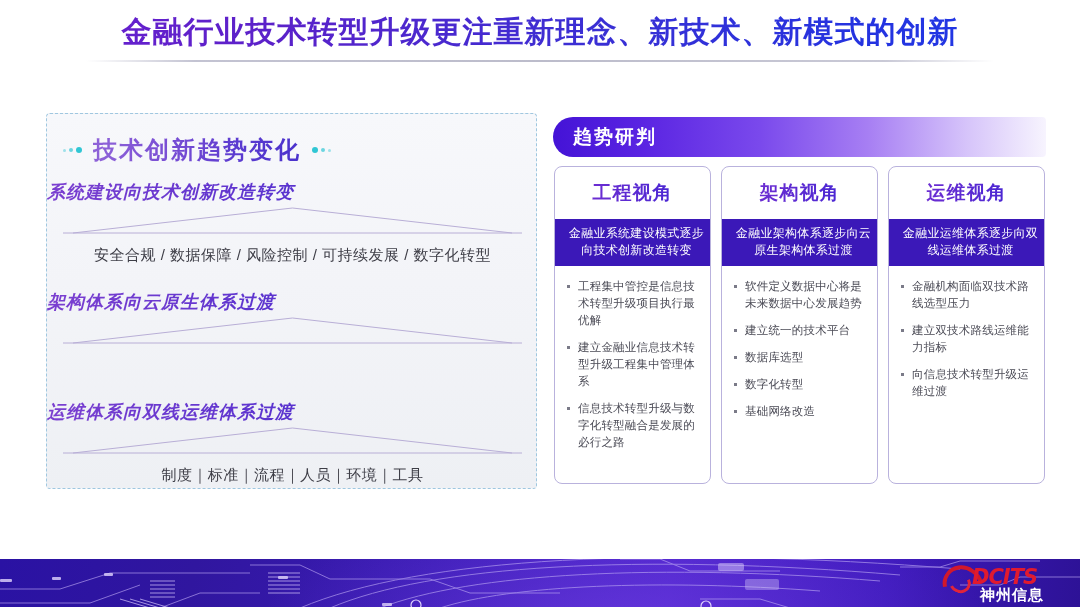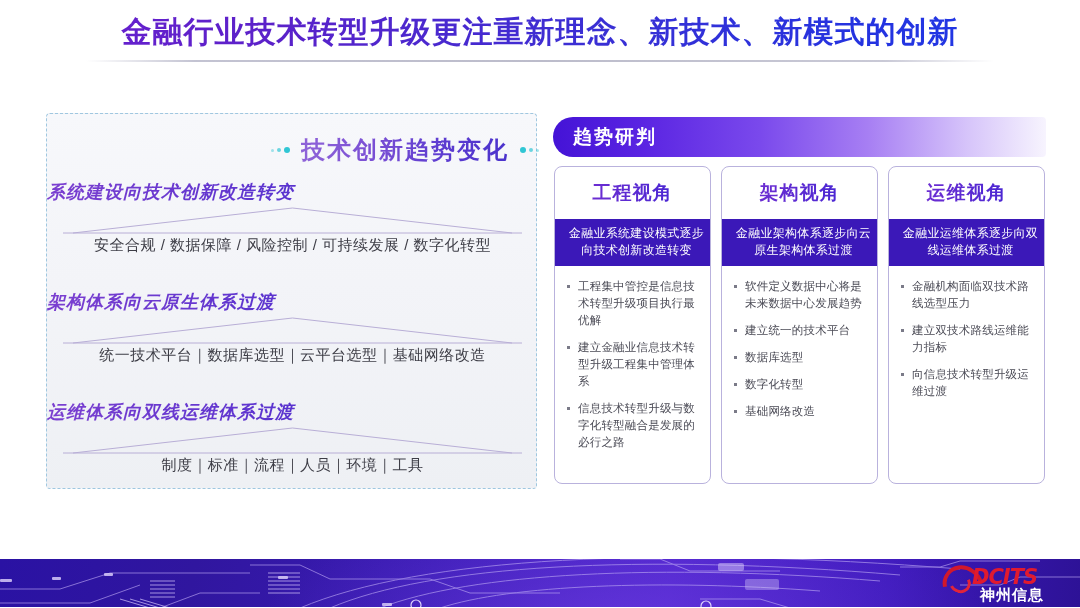--- a/index.html
+++ b/index.html
@@ -28,22 +28,22 @@
   }
 
   
   .left-panel{
     position:absolute;left:46px;top:113px;width:491px;height:376px;
     border:1px dashed #9fc7e0;border-radius:4px;
     background:linear-gradient(180deg,#f7f8fb 0%,#f3f4f8 45%,#eef0f4 100%);
     box-sizing:border-box;
   }
   .lp-heading{
-    position:absolute;left:1px;top:19px;width:491px;height:34px;
-    display:flex;align-items:center;justify-content:flex-end;gap:11px;
+    position:absolute;left:16px;top:19px;width:491px;height:34px;
+    display:flex;align-items:center;justify-content:flex-start;gap:11px;
   }
   .lp-heading-text{
     font-size:24px;font-weight:bold;letter-spacing:2px;
     background:linear-gradient(90deg,#8f63d8 0%,#7a4fd4 35%,#5b3bd0 70%,#4a32cc 100%);
     -webkit-background-clip:text;background-clip:text;
     -webkit-text-fill-color:transparent;color:#6a45d2;
   }
   .dots{display:flex;align-items:center;gap:3px;}
   .dots i{display:block;border-radius:50%;background:#30c6d4;}
   .dots i:nth-child(1){width:3px;height:3px;opacity:.45;}
@@ -56,21 +56,21 @@
   .lp-group-title{
     text-align:left;font-size:18px;font-weight:bold;letter-spacing:1px;
     background:linear-gradient(90deg,#7b3fd0 0%,#5c34cf 45%,#4128cd 100%);
     -webkit-background-clip:text;background-clip:text;
     -webkit-text-fill-color:transparent;color:#5430ce;font-style:italic;
   }
   .lp-chevron{position:relative;width:491px;height:30px;}
   .lp-chevron svg{position:absolute;left:0;top:0;}
   .lp-subline{
     text-align:center;font-size:15px;color:#3d3d46;letter-spacing:.5px;
-    margin-top:2px;
+    margin-top:12px;
   }
 
   
   .ribbon{
     position:absolute;left:553px;top:117px;width:493px;height:40px;
     border-radius:20px 4px 4px 20px;
     background:linear-gradient(90deg,#4413d6 0%,#5a24e2 18%,#7a49ec 42%,#a77ff3 64%,#d6c4fa 84%,#f7f4fe 100%);
   }
   .ribbon-label{
     position:absolute;left:20px;top:0;height:40px;display:flex;align-items:center;
@@ -177,21 +177,20 @@
   </div>
 
   <div class="lp-group" style="top:176px;">
     <div class="lp-group-title">架构体系向云原生体系过渡</div>
     <div class="lp-chevron">
       <svg width="491" height="30" viewBox="0 0 491 30">
         <path d="M26 29 L245.5 4 L465 29" fill="none" stroke="#b8aed6" stroke-width="1"></path>
         <line x1="16" y1="29" x2="475" y2="29" stroke="#b8aed6" stroke-width="1"></line>
       </svg>
     </div>
-    <div class="lp-subline">统一技术平台｜数据库选型｜云平台选型｜基础网络改造</div>
   </div>
 
   <div class="lp-group" style="top:286px;">
     <div class="lp-group-title">运维体系向双线运维体系过渡</div>
     <div class="lp-chevron">
       <svg width="491" height="30" viewBox="0 0 491 30">
         <path d="M26 29 L245.5 4 L465 29" fill="none" stroke="#b8aed6" stroke-width="1"></path>
         <line x1="16" y1="29" x2="475" y2="29" stroke="#b8aed6" stroke-width="1"></line>
       </svg>
     </div>

